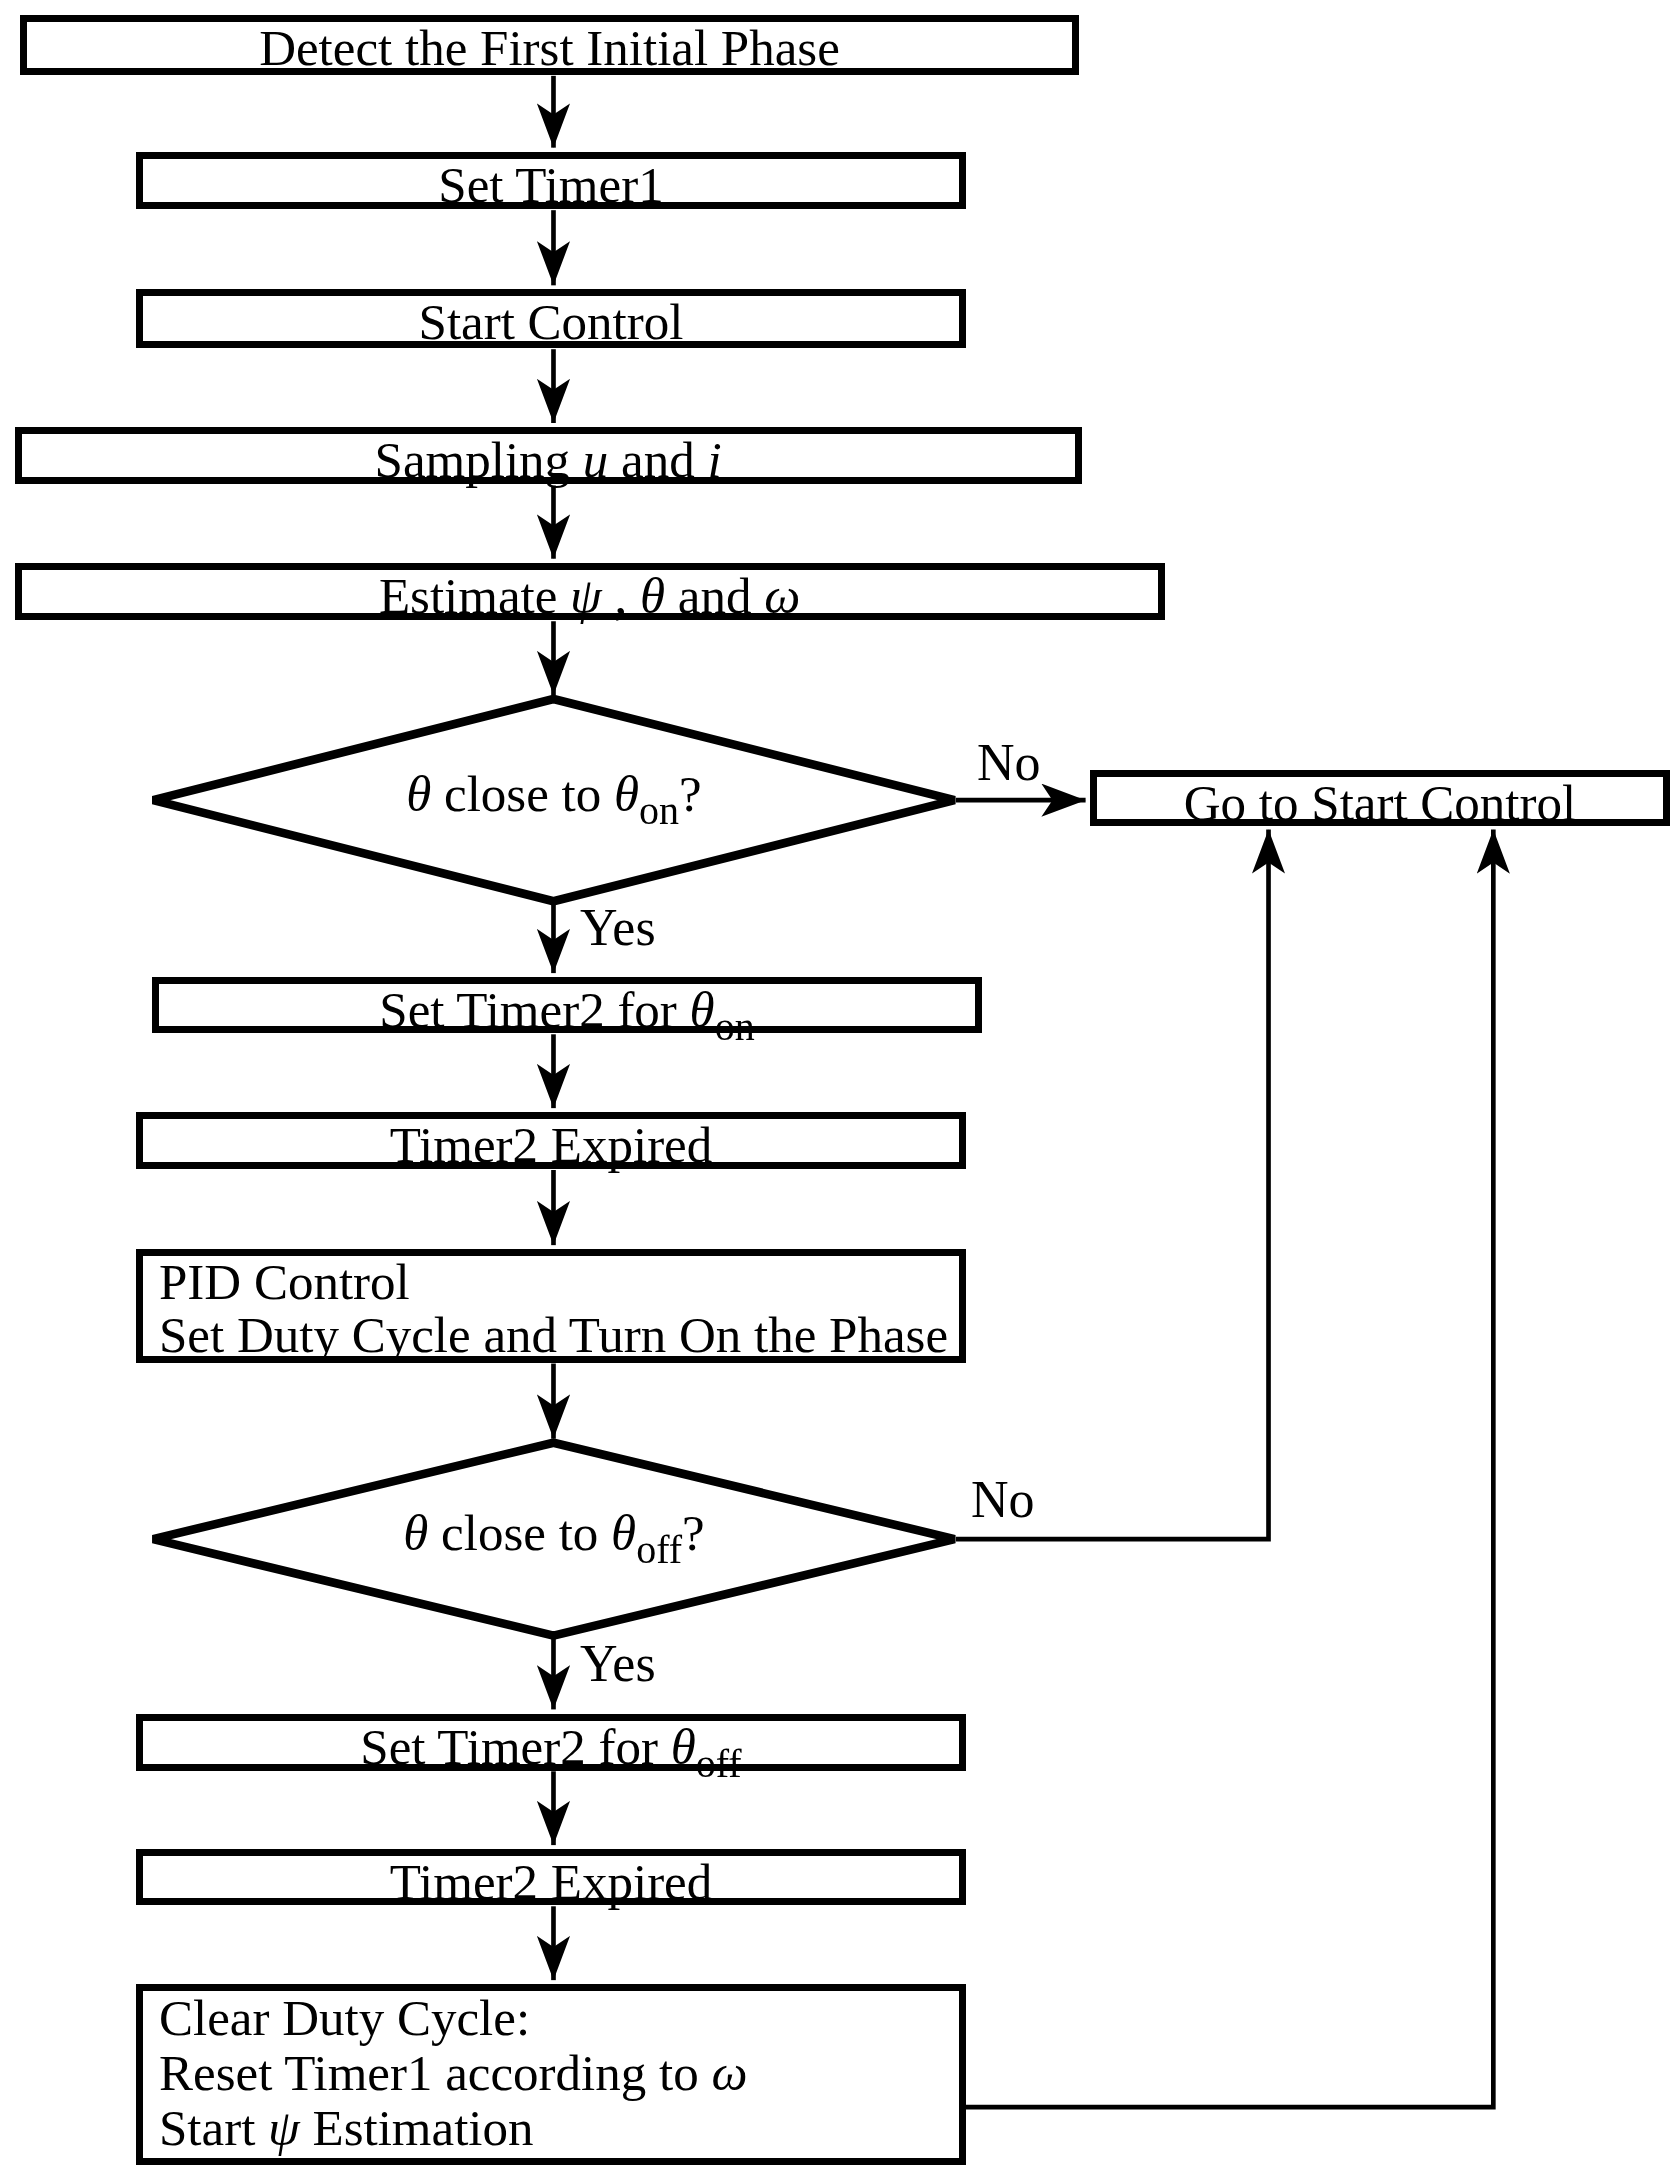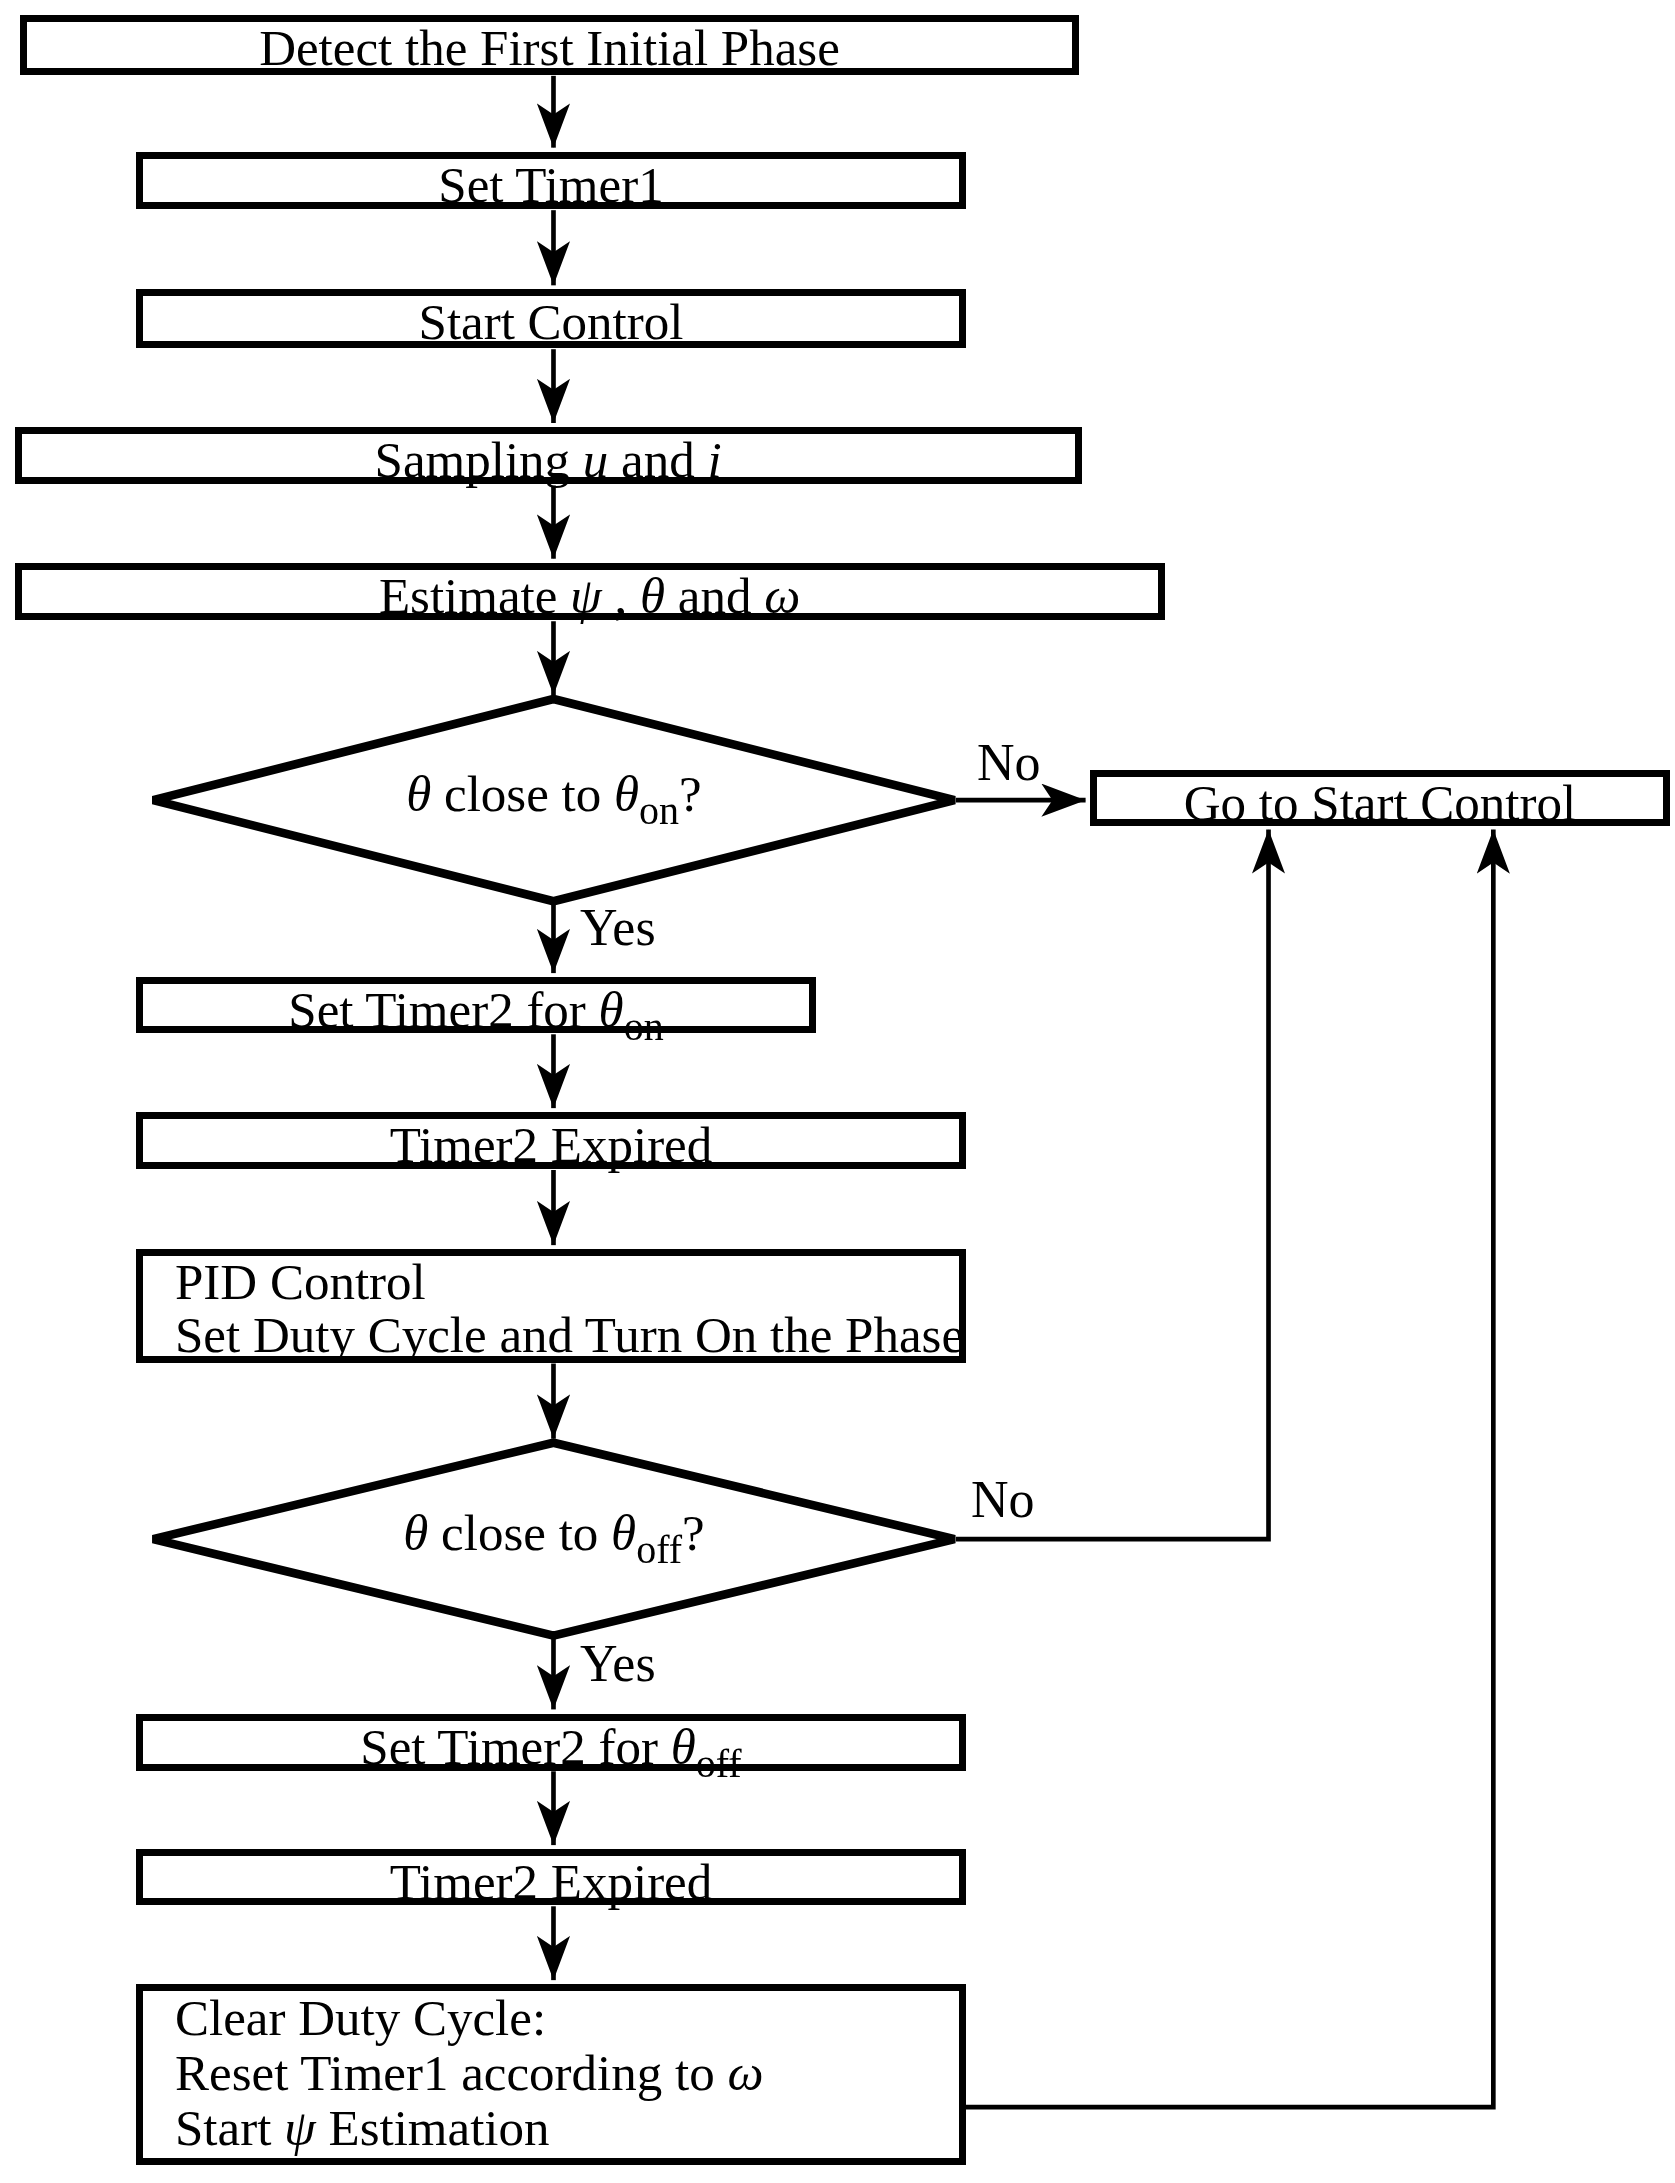--- a/index.html
+++ b/index.html
@@ -8,21 +8,21 @@
     position:relative; width:1675px; height:2183px; background:var(--bg);
     font-family:"Liberation Serif","DejaVu Serif",serif; color:var(--stroke);
   }
   #wires { position:absolute; left:0; top:0; }
   .box {
     position:absolute; box-sizing:border-box; border:7.3px solid var(--stroke);
     background:var(--bg); font-size:51px; line-height:1.05;
     display:flex; justify-content:center; text-align:center;
     white-space:nowrap;
   }
-  .box.left { justify-content:flex-start; text-align:left; padding-left:32px; white-space:normal; }
+  .box.left { justify-content:flex-start; text-align:left; padding-left:16px; white-space:normal; }
   .multi { display:block; }
   .multi .ln { display:block; white-space:nowrap; }
   .dlabel {
     position:absolute; font-size:51px; display:flex; align-items:center;
     justify-content:center; text-align:center; white-space:nowrap; background:transparent;
   }
   .elabel { position:absolute; font-size:52px; line-height:1; white-space:nowrap; }
   .it { font-style:italic; }
   .sb { font-size:40px; vertical-align:-13.3px; }
   .pid-lines { line-height:53px; }
@@ -89,21 +89,21 @@
   </div>
 
   <div class="dlabel" style="left:153px; top:1497px; width:802px; height:84px;">
     <span><span class="it">θ</span><span> close to </span><span class="it">θ</span><span class="sb">off</span><span>?</span></span>
   </div>
 
   <div class="box" style="left:1090px; top:770px; width:580px; height:56px;">
     <span>Go to Start Control</span>
   </div>
 
-  <div class="box" style="left:136px; top:977px; width:680px; height:56px;">
+  <div class="box" style="left:152px; top:977px; width:830px; height:56px;">
     <span><span>Set Timer2 for </span><span class="it">θ</span><span class="sb">on</span></span>
   </div>
 
   <div class="box" style="left:136px; top:1112px; width:830px; height:57px;">
     <span>Timer2 Expired</span>
   </div>
 
   <div class="box left" style="left:136px; top:1249px; width:830px; height:114px;">
     <span class="multi pid-lines">
       <span class="ln">PID Control</span>

